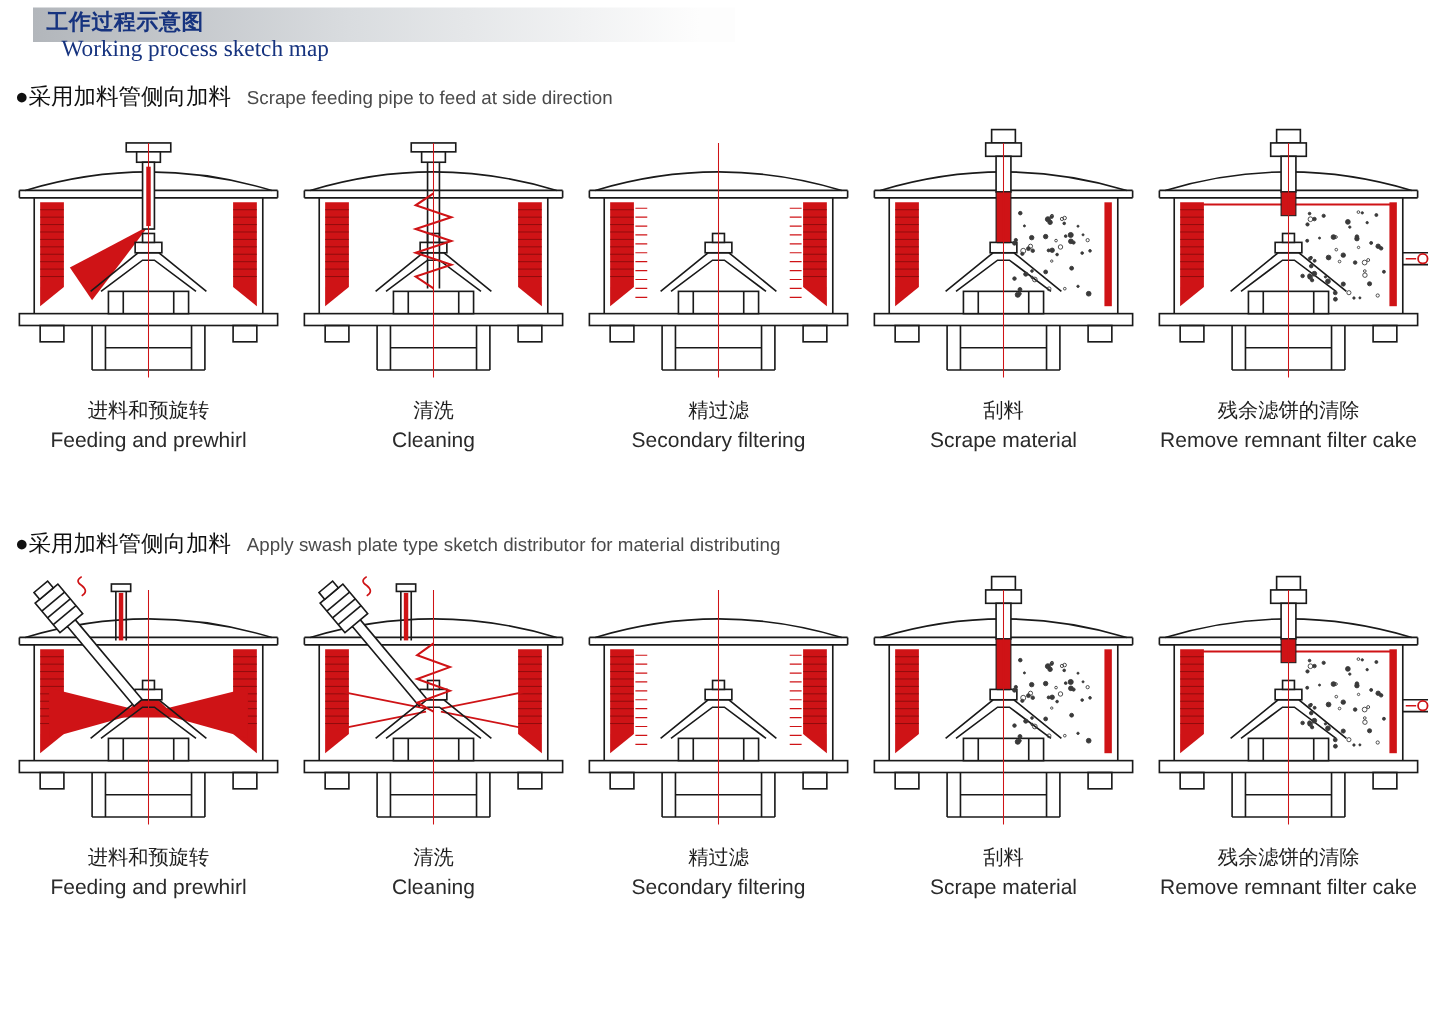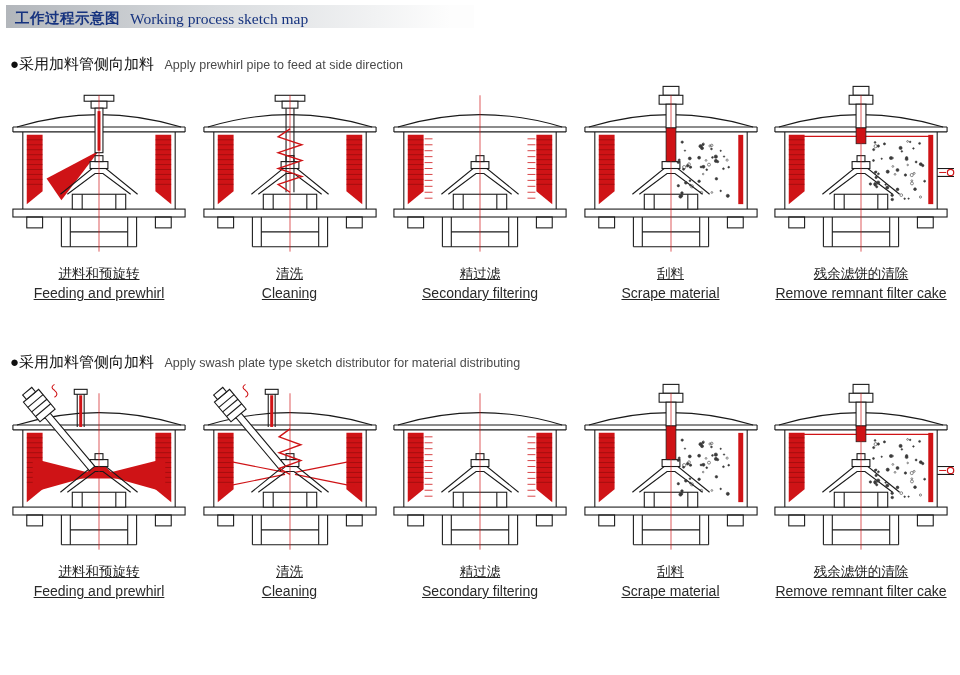--- a/index.html
+++ b/index.html
@@ -2,48 +2,48 @@
 <html><head>
 <meta charset="utf-8">
 <style>
   html,body{margin:0;padding:0;}
   body{
     width:960px;height:675px;background:#fff;overflow:hidden;
     font-family:"Liberation Sans","DejaVu Sans",sans-serif;
     color:#222;
   }
   .title-band{
-    margin:5px 0 0 6px;width:468px;height:23px;
+    margin:5px 0 0 22px;width:468px;height:23px;
     background:linear-gradient(to right,#b2b6bb 0%,#d9dcdf 45%,#fdfdfd 95%);
-    display:flex;align-items:flex-end;padding-left:9px;box-sizing:border-box;
+    display:flex;align-items:flex-start;padding-left:9px;box-sizing:border-box;flex-direction:column;
   }
   .t-cn{font-weight:bold;font-size:14.5px;color:#16337f;letter-spacing:0.5px;}
   .t-en{font-family:"Liberation Serif","DejaVu Serif",serif;font-weight:normal;font-size:15.5px;color:#16337f;margin-left:10px;}
   .section-heading{margin:27px 0 0 10px;white-space:nowrap;}
   .section-heading.second{margin-top:52px;}
   .h-cn{font-size:15px;color:#101010;}
   .h-en{font-size:12.5px;color:#4a4a4a;margin-left:6px;}
-  .row{display:flex;justify-content:space-between;padding:0 4px;margin-top:8px;text-decoration:underline;}
+  .row{display:flex;justify-content:flex-start;padding:0 4px;margin-top:8px;}
   .stage{width:190px;text-align:center;}
   .figure{width:190px;height:178px;}
   .figure svg{display:block;margin:0 auto;}
   .lab-cn{font-size:13.5px;color:#1e1e1e;margin-top:5px;}
   .lab-en{font-size:14px;color:#2a2a2a;margin-top:2px;}
 </style>
 </head>
 <body>
 
 <div class="title-band">
   <span class="t-cn">工作过程示意图</span>
   <span class="t-en">Working process sketch map</span>
 </div>
 
 <div class="section-heading">
   <span class="h-cn">●采用加料管侧向加料</span>
-  <span class="h-en">Apply prewhirl pipe to feed at side direction</span>
+  <span class="h-en">Scrape feeding pipe to feed at side direction</span>
 </div>
 
 <div class="row">
   <div class="stage">
     <div class="figure">
         <svg width="188" height="176" viewBox="0 0 190 175" xmlns="http://www.w3.org/2000/svg">
           <path d="M22,52 H38 V109 L22,122 Z" fill="#cf1316"></path>
           <line x1="22" y1="57" x2="38" y2="57" stroke="#7c0909" stroke-width="0.5"></line>
           <line x1="22" y1="62" x2="38" y2="62" stroke="#7c0909" stroke-width="0.5"></line>
           <line x1="22" y1="67" x2="38" y2="67" stroke="#7c0909" stroke-width="0.5"></line>

